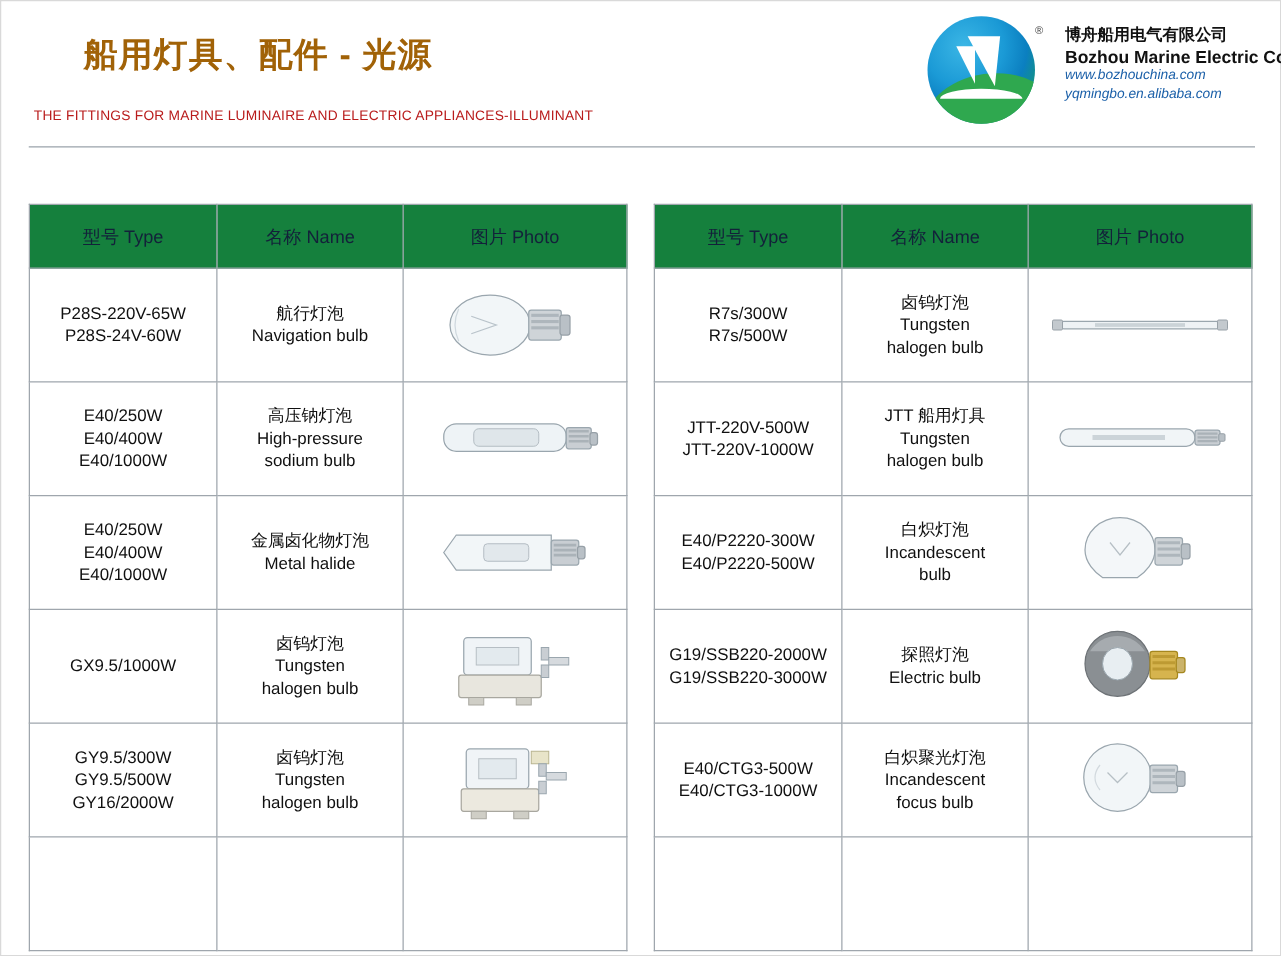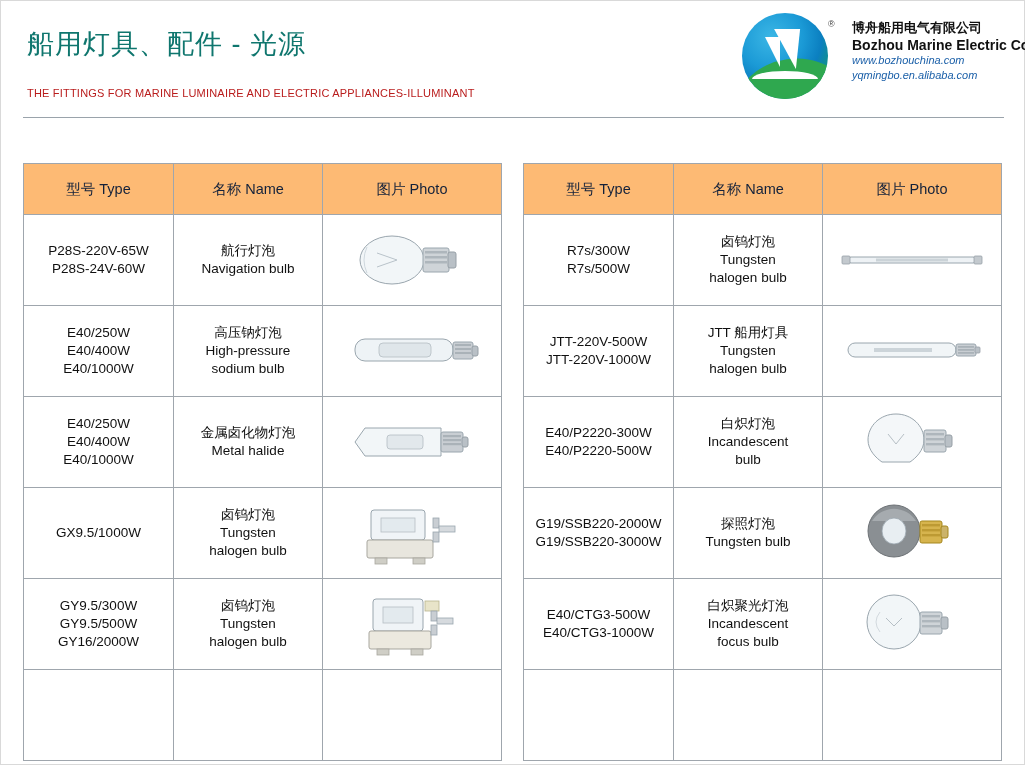--- a/index.html
+++ b/index.html
@@ -30,25 +30,26 @@
     width: 1025px;
     height: 120px;
   }
   .title-block {
     position: absolute;
     left: 26px;
     top: 26px;
   }
   .title-cn {
     font-size: 27px;
-    font-weight: normal;
-    color: #0f766e;
+    font-weight: bold;
+    color: #a16207;
     letter-spacing: 1px;
     line-height: 34px;
     white-space: nowrap;
+    margin-left: 40px;
   }
   .title-en {
     font-size: 11px;
     color: #b91c1c;
     letter-spacing: 0.2px;
     line-height: 24px;
     margin-top: 20px;
     white-space: nowrap;
   }
   .header-rule {
@@ -165,21 +166,21 @@
   table.spec {
     position: absolute;
     border-collapse: collapse;
     table-layout: fixed;
     border: 1px solid #9fa6ad;
   }
   table.left-table { left: 22px; width: 471px; }
   table.right-table { left: 522px; width: 471px; }
 
   table.spec th {
-    background: #fdba74;
+    background: #15803d;
     border: 1px solid #9fa6ad;
     font-size: 14.5px;
     font-weight: normal;
     color: #13213a;
     height: 48px;
     text-align: center;
     vertical-align: middle;
   }
   table.spec td {
     border: 1px solid #9fa6ad;
@@ -461,21 +462,21 @@
           </td>
         </tr>
 
         <tr>
           <td class="cell-lines">
             <span>G19/SSB220-2000W</span>
             <span>G19/SSB220-3000W</span>
           </td>
           <td class="cell-lines">
             <span>探照灯泡</span>
-            <span>Tungsten bulb</span>
+            <span>Electric bulb</span>
           </td>
           <td class="photo-cell">
             <svg class="bulb" width="140" height="76" viewBox="0 0 140 76">
               <circle cx="52" cy="36" r="26" fill="#8a8f93" stroke="#6d7276" stroke-width="1"></circle>
               <path d="M30 26 A26 26 0 0 1 74 26 L30 26 Z" fill="#b9bec2" opacity="0.6"></path>
               <ellipse cx="52" cy="36" rx="12" ry="13" fill="#e8eef2" stroke="#9aa6ae" stroke-width="0.8"></ellipse>
               <rect x="78" y="26" width="22" height="22" rx="2" fill="#d6b44e" stroke="#a5871f" stroke-width="1"></rect>
               <rect x="80" y="29" width="18" height="2.4" fill="#bd9a33"></rect>
               <rect x="80" y="34" width="18" height="2.4" fill="#bd9a33"></rect>
               <rect x="80" y="39" width="18" height="2.4" fill="#bd9a33"></rect>

